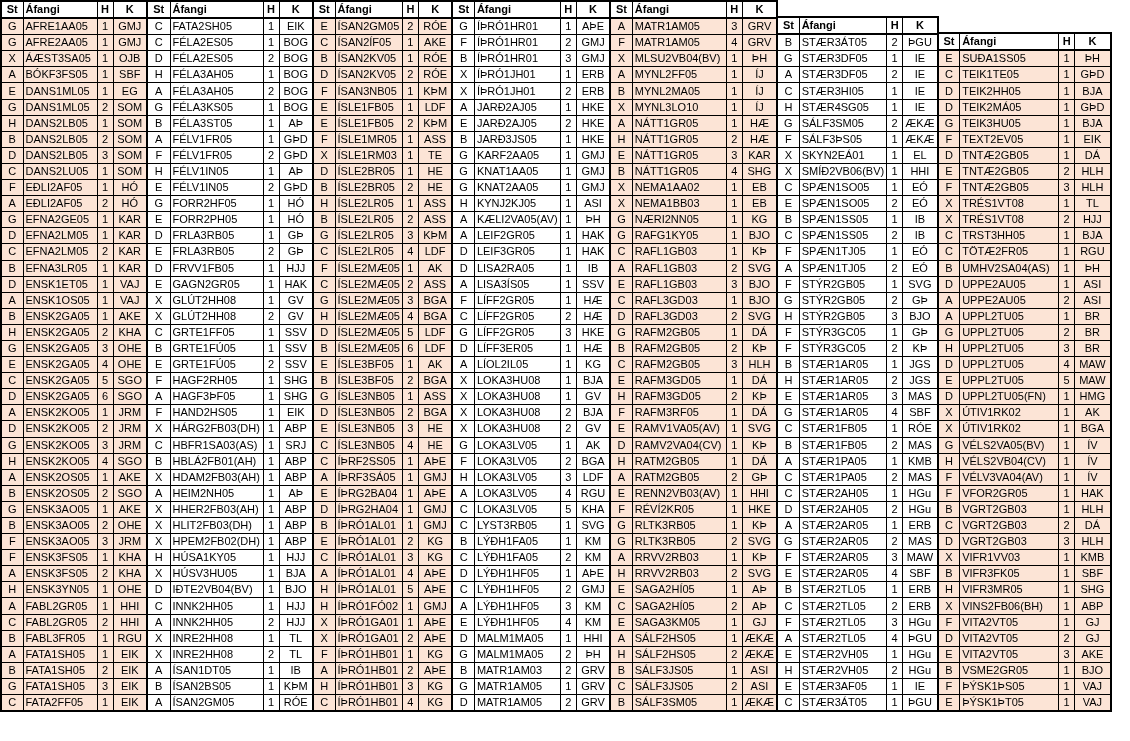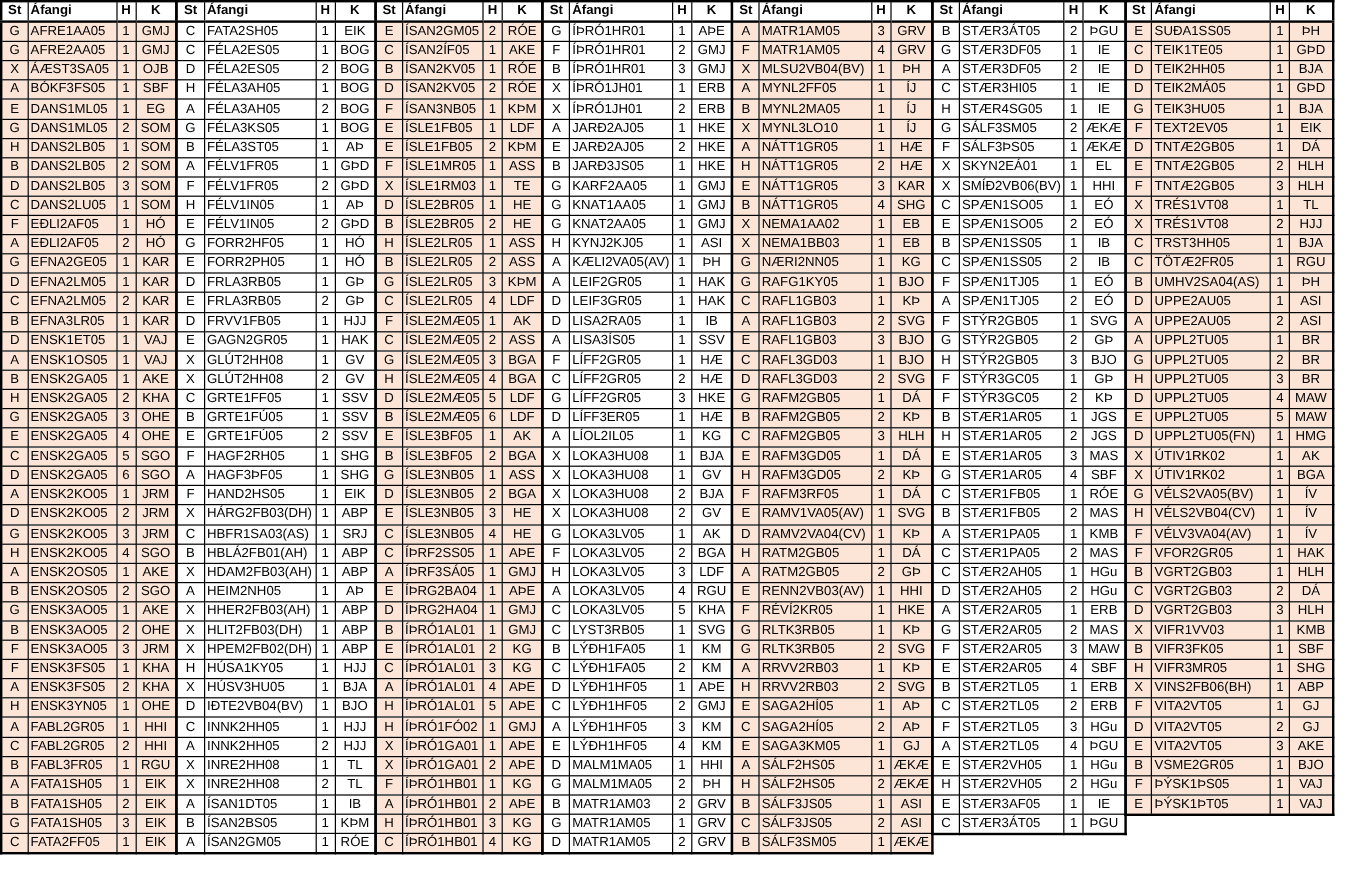--- a/index.html
+++ b/index.html
@@ -1,20 +1,20 @@
 <!DOCTYPE html>
 <html><head>
 <meta charset="utf-8">
 <style>
   html,body{margin:0;padding:0;}
   body{
     width:1130px;height:741px;overflow:hidden;background:#ffffff;
     font-family:"Liberation Sans",sans-serif;color:#000;
   }
-  .tables{display:flex;align-items:flex-start;}
+  .tables{display:flex;align-items:flex-end;}
   table.group-table{
     border-collapse:collapse;table-layout:fixed;
     border:2px solid #000;
   }
   table.group-table + table.group-table{margin-left:-2px;}
   .group-table th,.group-table td{
     border:1px solid #000;
     font-size:11px;line-height:1;
     height:15.1px;
     padding:0 2px;

